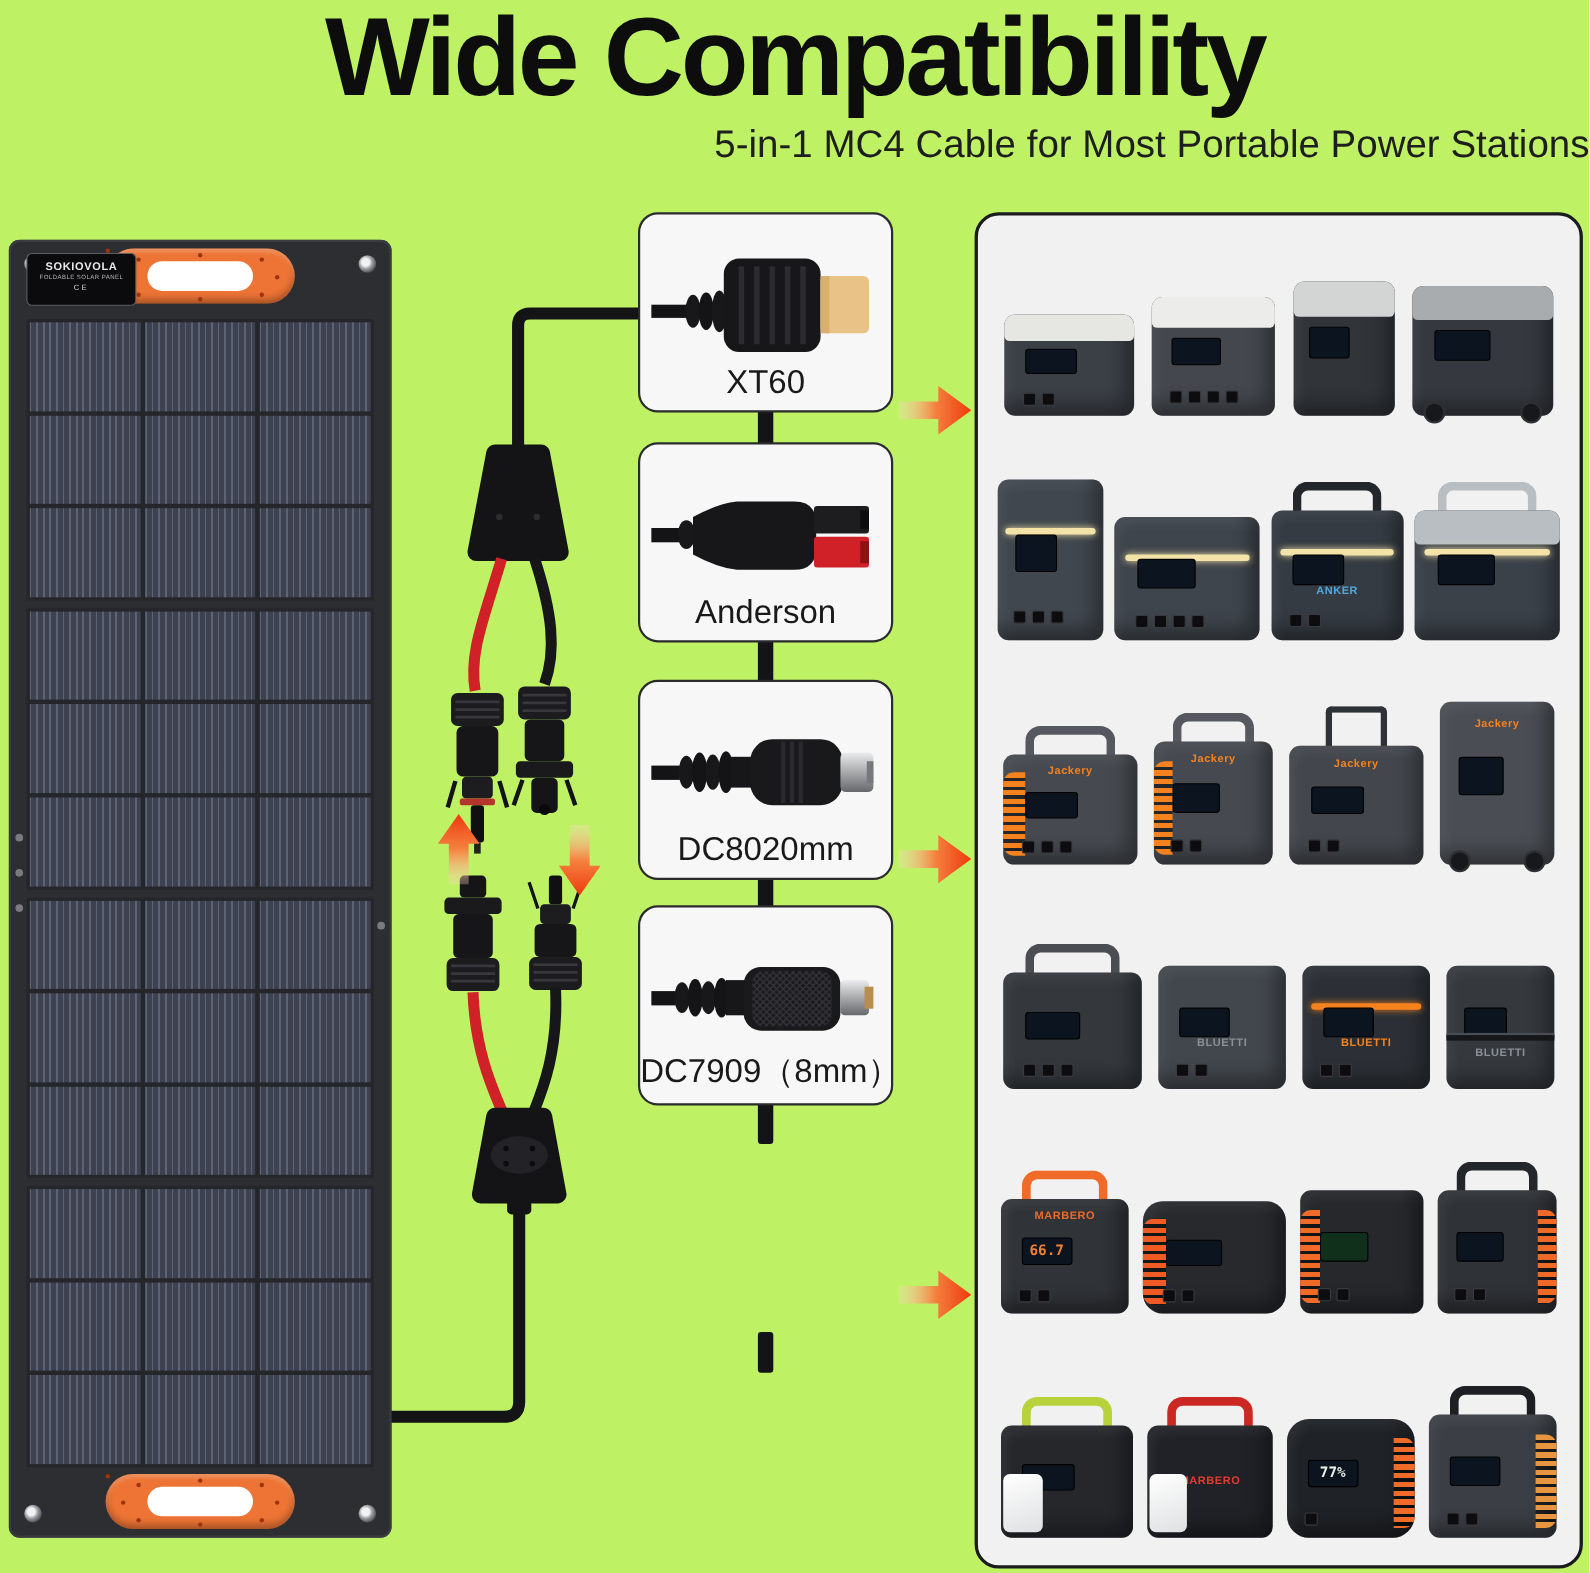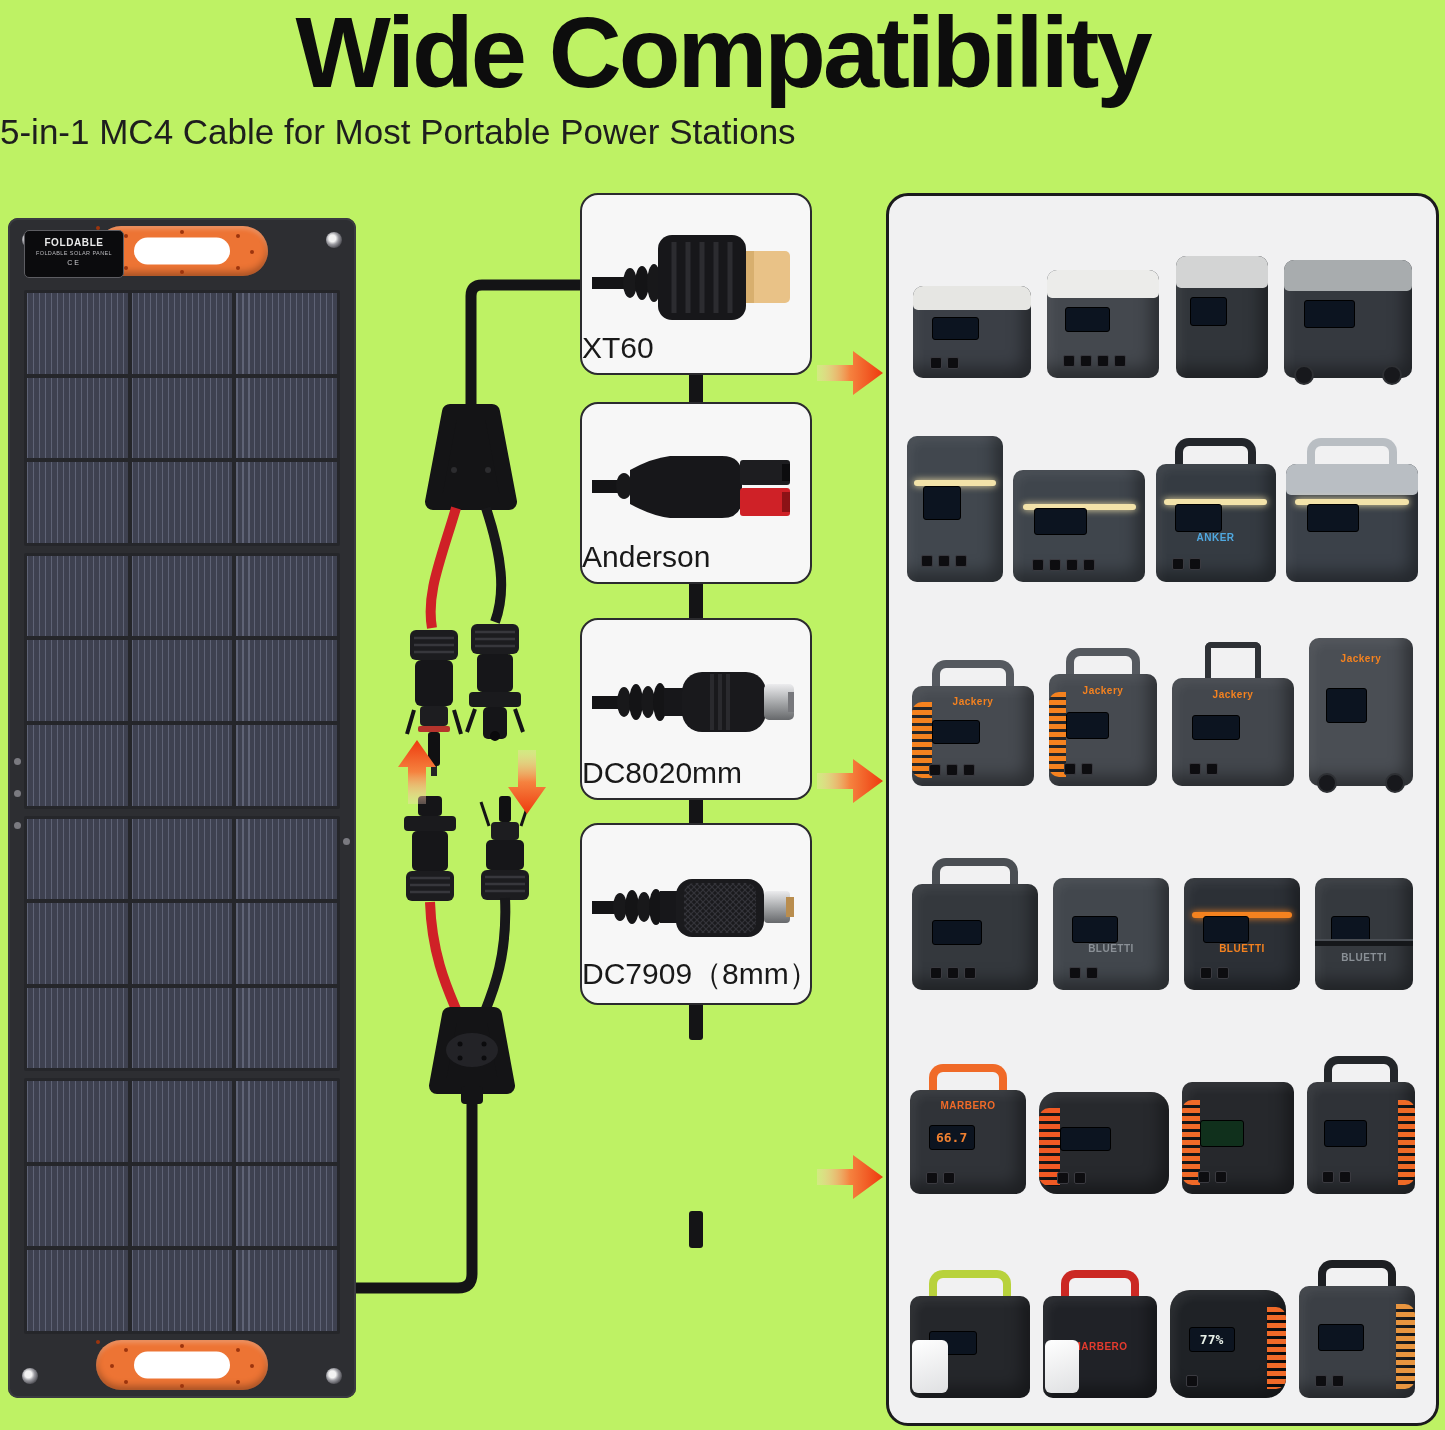--- a/index.html
+++ b/index.html
@@ -1,21 +1,21 @@
 <!DOCTYPE html>
 <html><head>
 <meta charset="utf-8">
 <style>
   html,body{margin:0;padding:0;background:#fff;}
   .page{position:relative;width:1445px;height:1430px;background:#bef264;overflow:hidden;
         font-family:"Liberation Sans",sans-serif;}
   
   .title{position:absolute;top:0px;left:0;right:0;text-align:center;
          font-size:101px;font-weight:700;letter-spacing:-3px;color:#0d0d0d;line-height:1.04;}
-  .subtitle{position:absolute;top:112px;left:0;right:0;text-align:left;
+  .subtitle{position:absolute;top:112px;left:0;right:0;text-align:right;
             font-size:35px;color:#1e1e1e;}
   
   .panel{position:absolute;left:8px;top:218px;width:348px;height:1180px;background:#2d2e32;
          border-radius:10px;z-index:2;box-shadow:inset 0 0 0 2px #3a3b40;}
   .panel-cells{position:absolute;left:16px;right:16px;top:72px;bottom:64px;
                display:flex;flex-direction:column;gap:7px;}
   .psec{flex:1;display:grid;grid-template-columns:repeat(3,1fr);grid-template-rows:repeat(3,1fr);
         gap:4px;background:#25262a;padding:3px;border-radius:2px;}
   .pcell{background:#3e4150;background-image:repeating-linear-gradient(90deg,
          rgba(190,198,228,.25) 0 1.5px, transparent 1.5px 6px);}
@@ -37,21 +37,21 @@
            background:radial-gradient(circle at 40% 40%, #f2f2f2 0 25%, #9a9aa0 45%, #515157 72%, #2c2c30 100%);}
   .g-tl{left:14px;top:14px;}.g-tr{right:14px;top:14px;}.g-bl{left:14px;bottom:14px;}.g-br{right:14px;bottom:14px;}
   .pin{position:absolute;width:7px;height:7px;border-radius:50%;background:#7a7a80;}
   
   .mid-svg{position:absolute;left:330px;top:262px;z-index:1;}
   .arrow-abs{position:absolute;z-index:3;}
   
   .card{position:absolute;left:580px;width:232px;height:182px;background:#f7f7f7;
         border:2px solid #2b2b2e;border-radius:18px;z-index:2;box-sizing:border-box;}
   .card svg{display:block;margin:26px auto 0;}
-  .card-label{position:absolute;bottom:8px;left:0;width:100%;text-align:left;
+  .card-label{position:absolute;bottom:8px;left:0;width:100%;text-align:center;
               font-size:30px;color:#191919;white-space:nowrap;margin-top:24px;}
   .link-bar{position:absolute;left:689px;width:14px;background:#141416;z-index:1;border-radius:3px;}
   
   .right-panel{position:absolute;left:886px;top:193px;width:553px;height:1233px;background:#f1f1f2;
                border:3px solid #1b1b1d;border-radius:22px;z-index:2;box-sizing:border-box;}
   .prow{height:204px;display:flex;justify-content:space-evenly;align-items:flex-end;
         padding:0 8px 22px;box-sizing:border-box;}
   .product{position:relative;flex:0 0 auto;}
   .p-body{position:absolute;inset:0;border-radius:10px;
           box-shadow:inset -8px -10px 16px rgba(0,0,0,.38), inset 5px 6px 10px rgba(255,255,255,.07);}
@@ -110,21 +110,21 @@
   </defs>
 </svg>
 
 <div class="page">
 
   <div class="title">Wide Compatibility</div>
   <div class="subtitle">5-in-1 MC4 Cable for Most Portable Power Stations</div>
 
   <div class="panel">
     <div class="panel-label">
-      <div class="b1">FOLDABLE</div>
+      <div class="b1">SOKIOVOLA</div>
       <div class="b2">FOLDABLE SOLAR PANEL</div>
       <div class="b3">CE</div>
     </div>
     <div class="handle h-top">
         <div class="slot"></div>
         <div class="dots"></div>
       </div>
     <div class="handle h-bottom">
         <div class="slot"></div>
         <div class="dots"></div>

